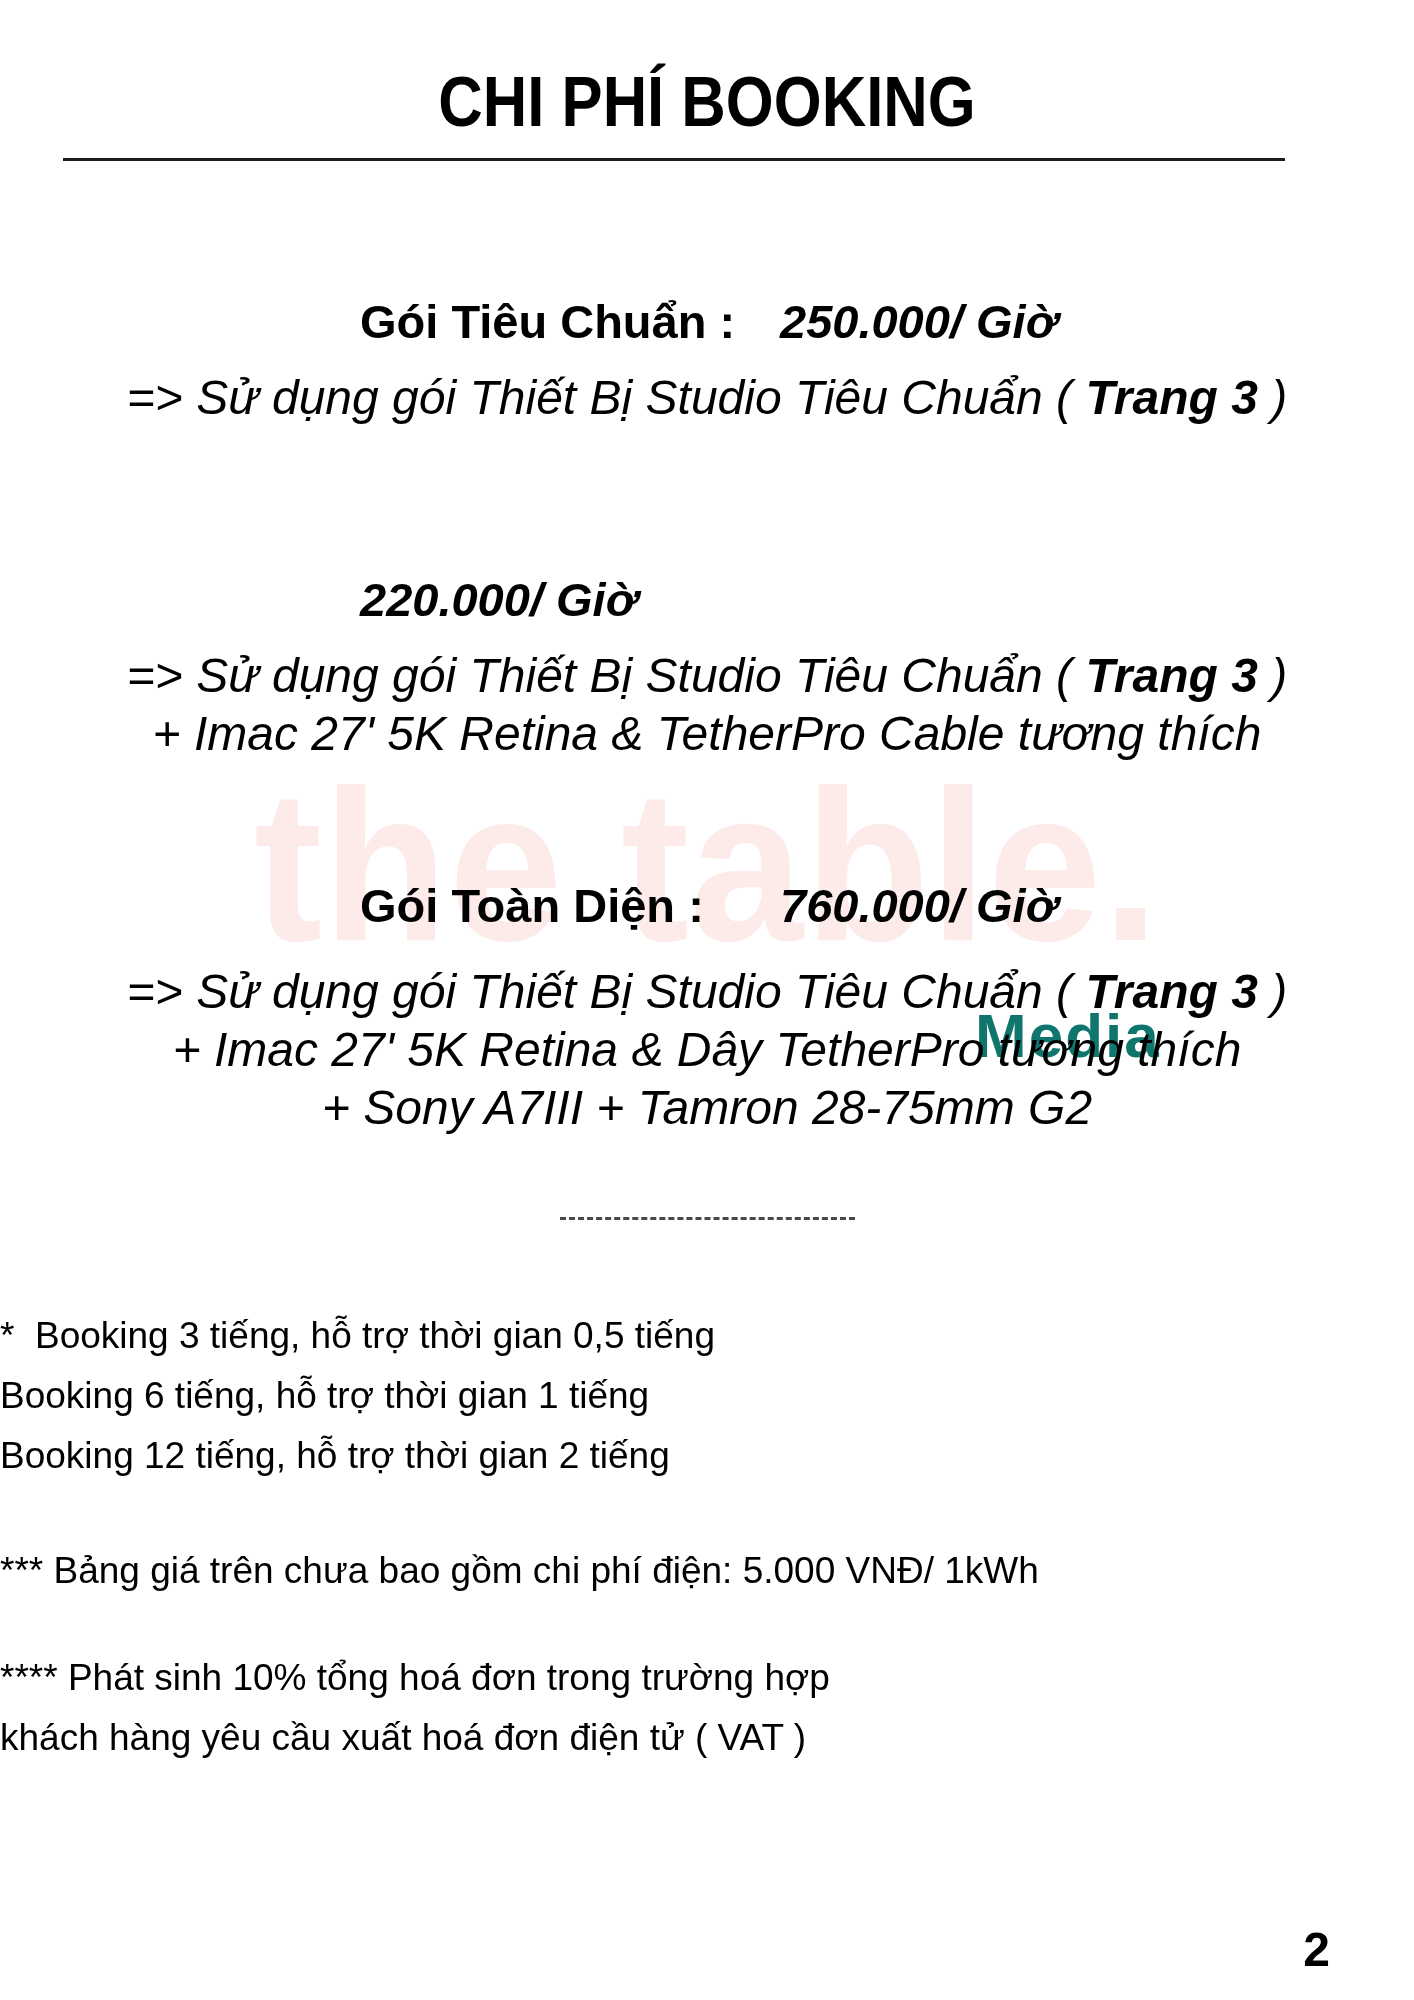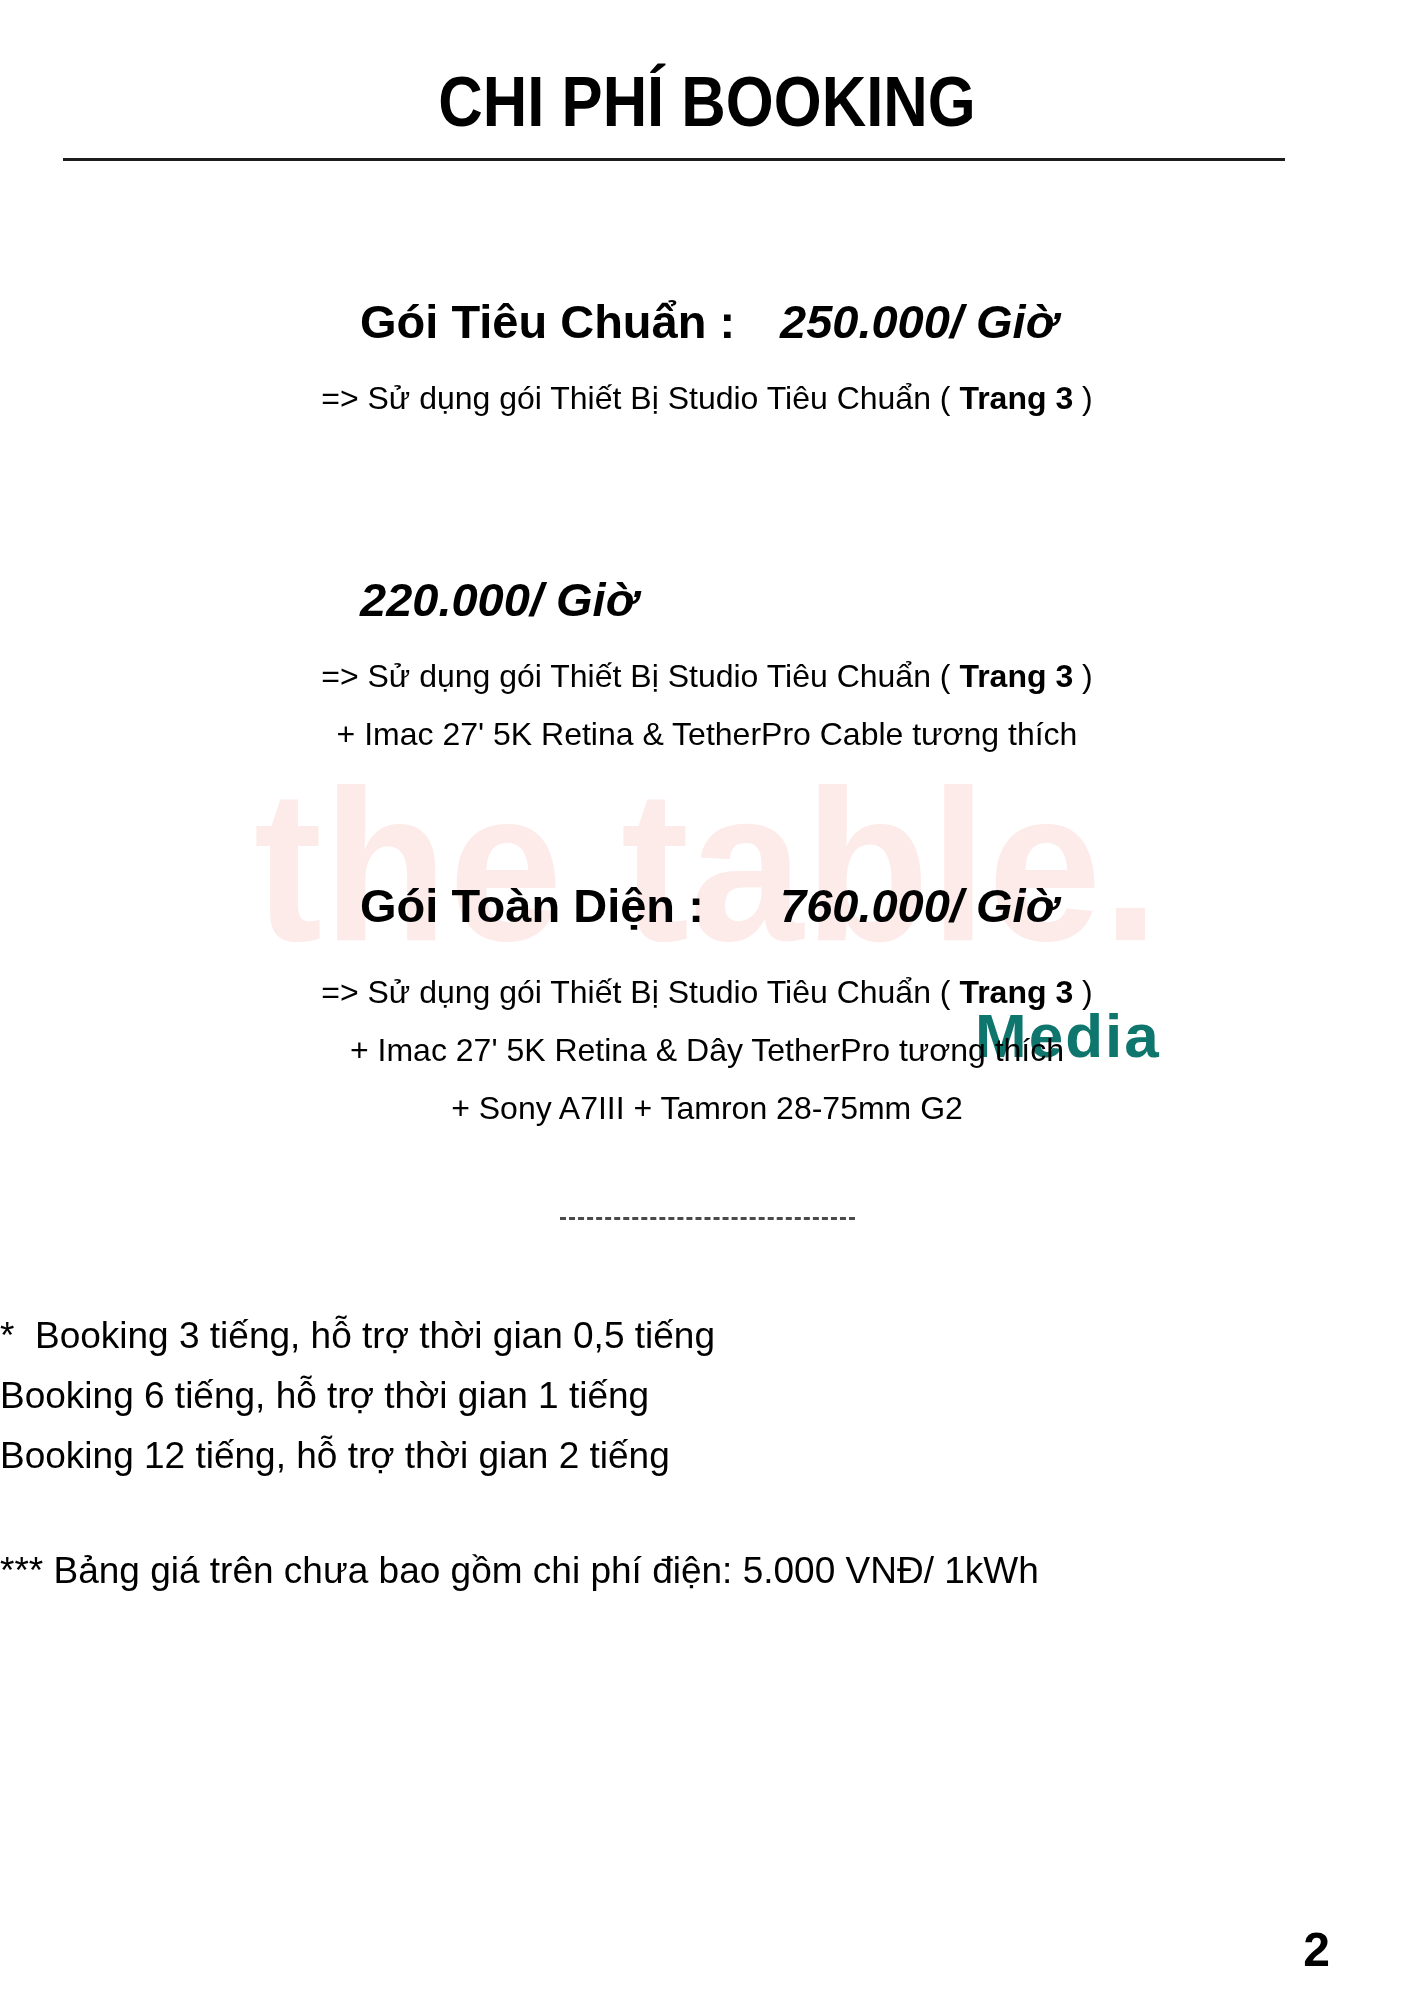--- a/index.html
+++ b/index.html
@@ -61,22 +61,23 @@
     font-size:47px;
     line-height:46px;
     font-weight:bold;
   }
   .pkg-name{width:420px;}
   .pkg-price{white-space:nowrap;font-style:italic;}
 
   .pkg-desc{
     margin-top:24px;
     text-align:center;
-    font-size:32px;
+    font-size:48px;
     line-height:58px;
+    font-style:italic;
   }
   .desc-line{white-space:pre-wrap;}
 
   .pkg1{margin-top:138px;}
   .pkg2{margin-top:150px;}
   .pkg3{margin-top:120px;}
   .pkg3 .pkg-desc{margin-top:34px;}
 
   .separator{
     margin:80px auto 0 auto;
@@ -149,18 +150,22 @@
     <div class="notes note-booking">
       <div class="note-line">*  Booking 3 tiếng, hỗ trợ thời gian 0,5 tiếng</div>
       <div class="note-line">Booking 6 tiếng, hỗ trợ thời gian 1 tiếng</div>
       <div class="note-line">Booking 12 tiếng, hỗ trợ thời gian 2 tiếng</div>
     </div>
 
     <div class="notes note-elec">
       <div class="note-line">*** Bảng giá trên chưa bao gồm chi phí điện: 5.000 VNĐ/ 1kWh</div>
     </div>
 
+    <div class="notes note-vat">
+      <div class="note-line">**** Phát sinh 10% tổng hoá đơn trong trường hợp</div>
+      <div class="note-line">khách hàng yêu cầu xuất hoá đơn điện tử ( VAT )</div>
+    </div>
 
   </div>
 
   <div class="page-number">2</div>
 
 </div>
 
 </body></html>

